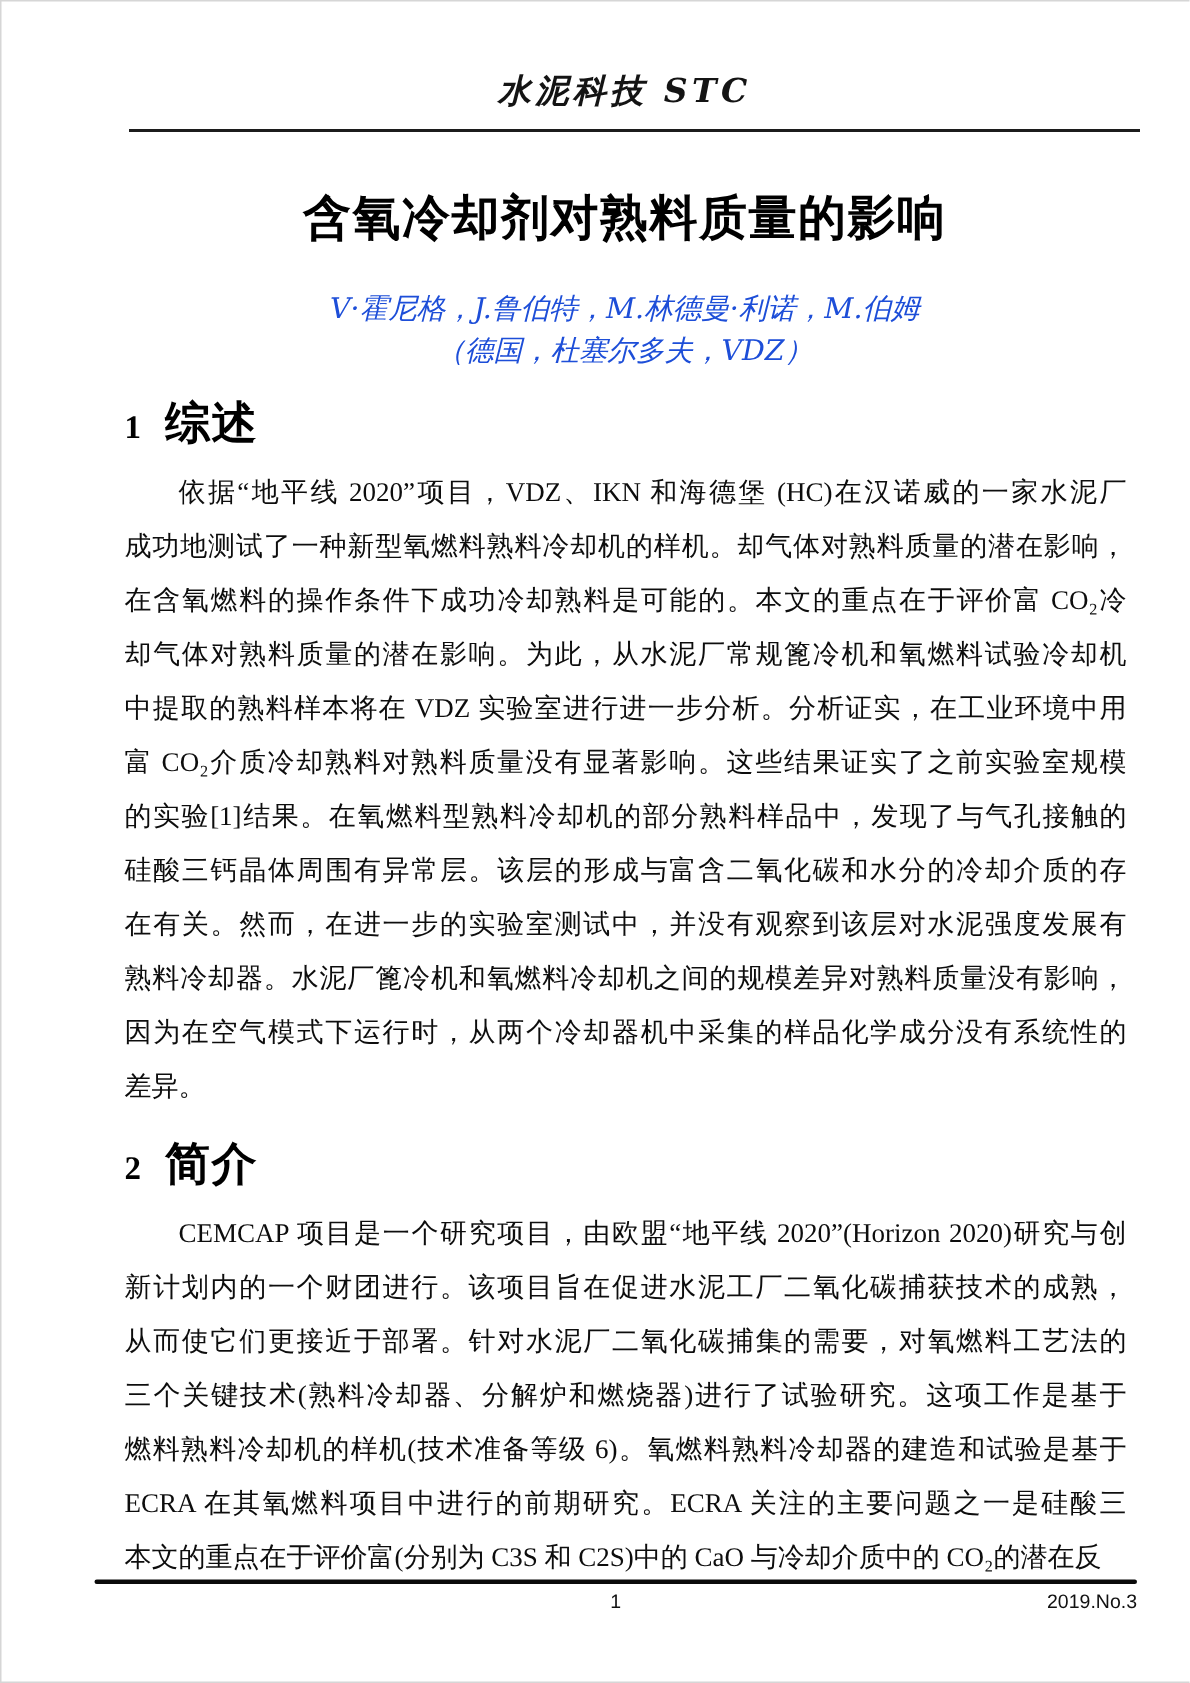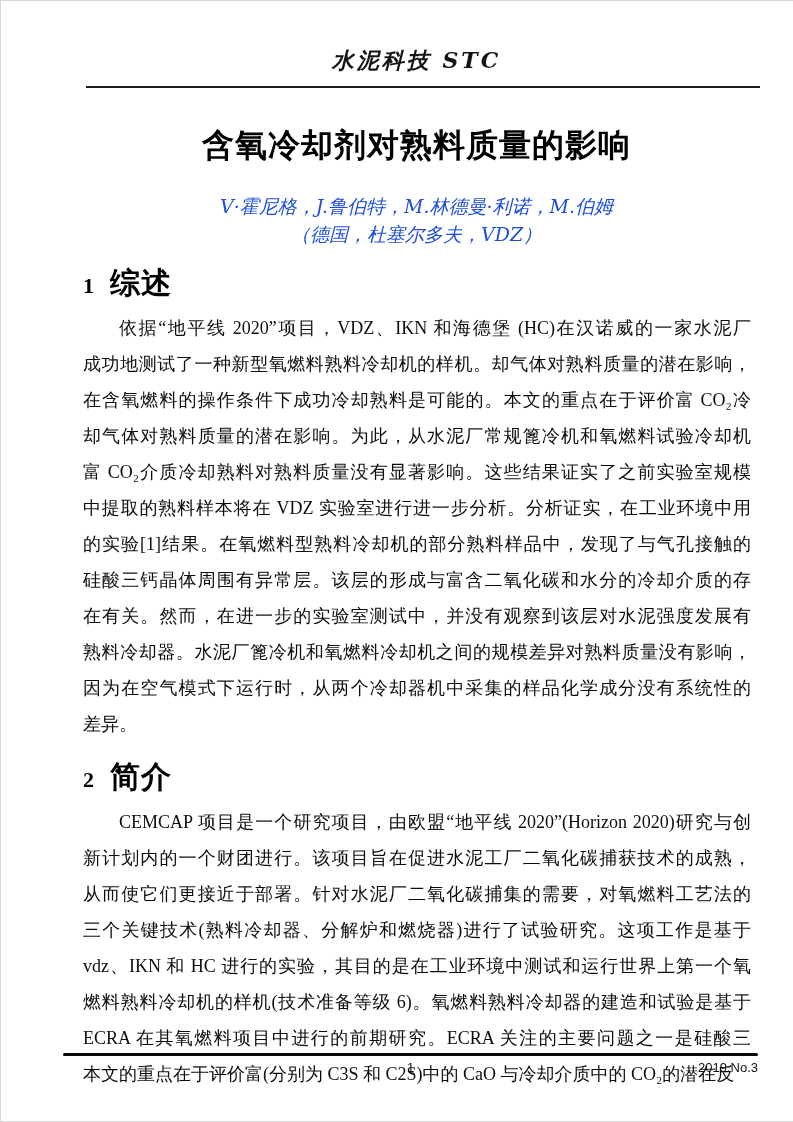--- a/index.html
+++ b/index.html
@@ -131,40 +131,39 @@
 
   <div class="section-heading">
     <span class="num">1</span><span class="label">综述</span>
   </div>
 
   <div class="para">
       <div class="para-line">依据“地平线 2020”项目，VDZ、IKN 和海德堡 (HC)在汉诺威的一家水泥厂</div>
       <div class="para-line">成功地测试了一种新型氧燃料熟料冷却机的样机。却气体对熟料质量的潜在影响，</div>
       <div class="para-line">在含氧燃料的操作条件下成功冷却熟料是可能的。本文的重点在于评价富 CO₂冷</div>
       <div class="para-line">却气体对熟料质量的潜在影响。为此，从水泥厂常规篦冷机和氧燃料试验冷却机</div>
+      <div class="para-line">中提取的熟料样本将在 VDZ 实验室进行进一步分析。分析证实，在工业环境中用</div>
       <div class="para-line">富 CO₂介质冷却熟料对熟料质量没有显著影响。这些结果证实了之前实验室规模</div>
-      <div class="para-line">中提取的熟料样本将在 VDZ 实验室进行进一步分析。分析证实，在工业环境中用</div>
       <div class="para-line">的实验[1]结果。在氧燃料型熟料冷却机的部分熟料样品中，发现了与气孔接触的</div>
       <div class="para-line">硅酸三钙晶体周围有异常层。该层的形成与富含二氧化碳和水分的冷却介质的存</div>
       <div class="para-line">在有关。然而，在进一步的实验室测试中，并没有观察到该层对水泥强度发展有</div>
       <div class="para-line">熟料冷却器。水泥厂篦冷机和氧燃料冷却机之间的规模差异对熟料质量没有影响，</div>
       <div class="para-line">因为在空气模式下运行时，从两个冷却器机中采集的样品化学成分没有系统性的</div>
       <div class="para-line">差异。</div>
     </div>
 
   <div class="section-heading">
     <span class="num">2</span><span class="label">简介</span>
   </div>
 
   <div class="para">
       <div class="para-line">CEMCAP 项目是一个研究项目，由欧盟“地平线 2020”(Horizon 2020)研究与创</div>
       <div class="para-line">新计划内的一个财团进行。该项目旨在促进水泥工厂二氧化碳捕获技术的成熟，</div>
       <div class="para-line">从而使它们更接近于部署。针对水泥厂二氧化碳捕集的需要，对氧燃料工艺法的</div>
       <div class="para-line">三个关键技术(熟料冷却器、分解炉和燃烧器)进行了试验研究。这项工作是基于</div>
-      <div class="para-line">vdz、IKN 和 HC 进行的实验，其目的是在工业环境中测试和运行世界上第一个氧</div>
       <div class="para-line">燃料熟料冷却机的样机(技术准备等级 6)。氧燃料熟料冷却器的建造和试验是基于</div>
       <div class="para-line">ECRA 在其氧燃料项目中进行的前期研究。ECRA 关注的主要问题之一是硅酸三</div>
       <div class="para-line">本文的重点在于评价富(分别为 C3S 和 C2S)中的 CaO 与冷却介质中的 CO₂的潜在反</div>
     </div>
 
   <div class="footer-rule"></div>
 
   <div class="footer-row">
     <div class="footer-page-number">1</div>
     <div class="footer-issue">2019.No.3</div>

